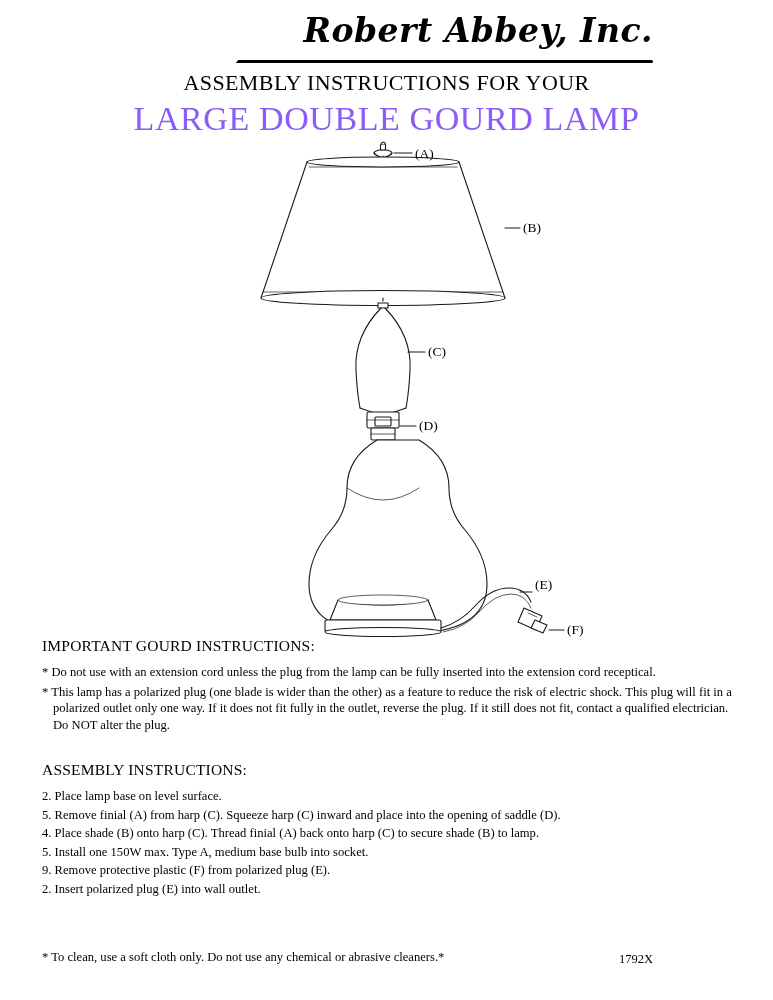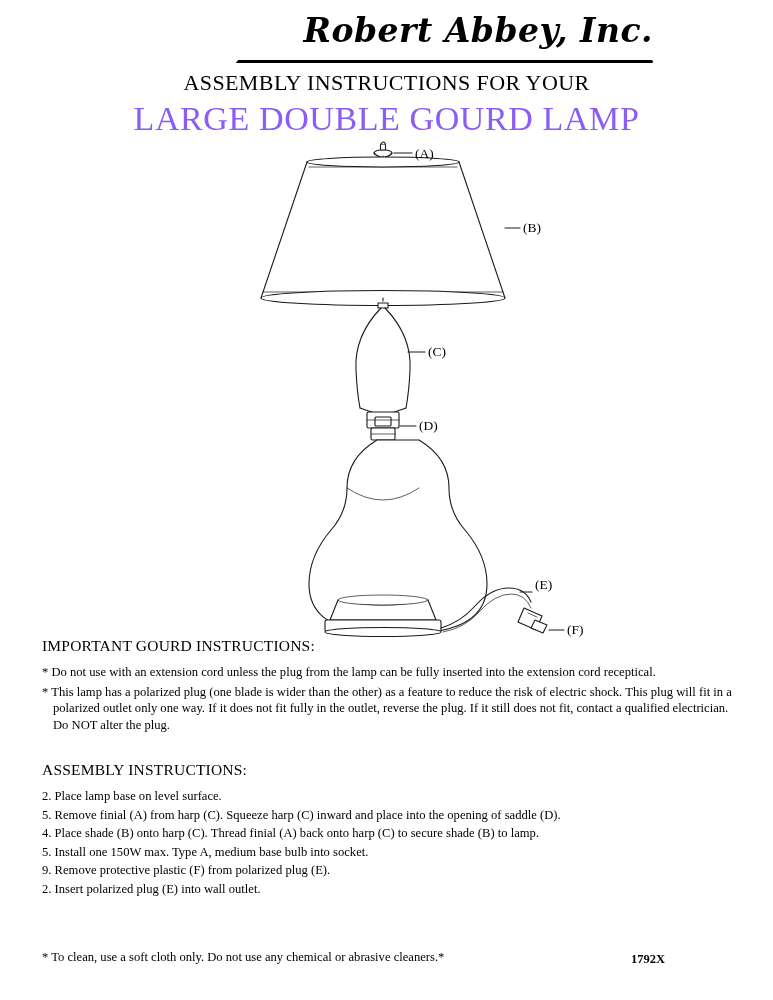--- a/index.html
+++ b/index.html
@@ -128,24 +128,24 @@
   .footnote {
     position: absolute;
     left: 42px;
     top: 938px;
     font-size: 12.6px;
     color: #000;
     margin-top: 12px;
   }
   .code {
     position: absolute;
-    right: 28px;
+    right: 40px;
     top: 952px;
     font-size: 12.5px;
-    font-weight: bold;
+    font-weight: normal;
     color: #000;
   }
 </style>
 </head>
 <body>
 
 <div class="page">
 
   <div class="brand">
     <div class="brand-text">Robert Abbey, Inc.</div>

